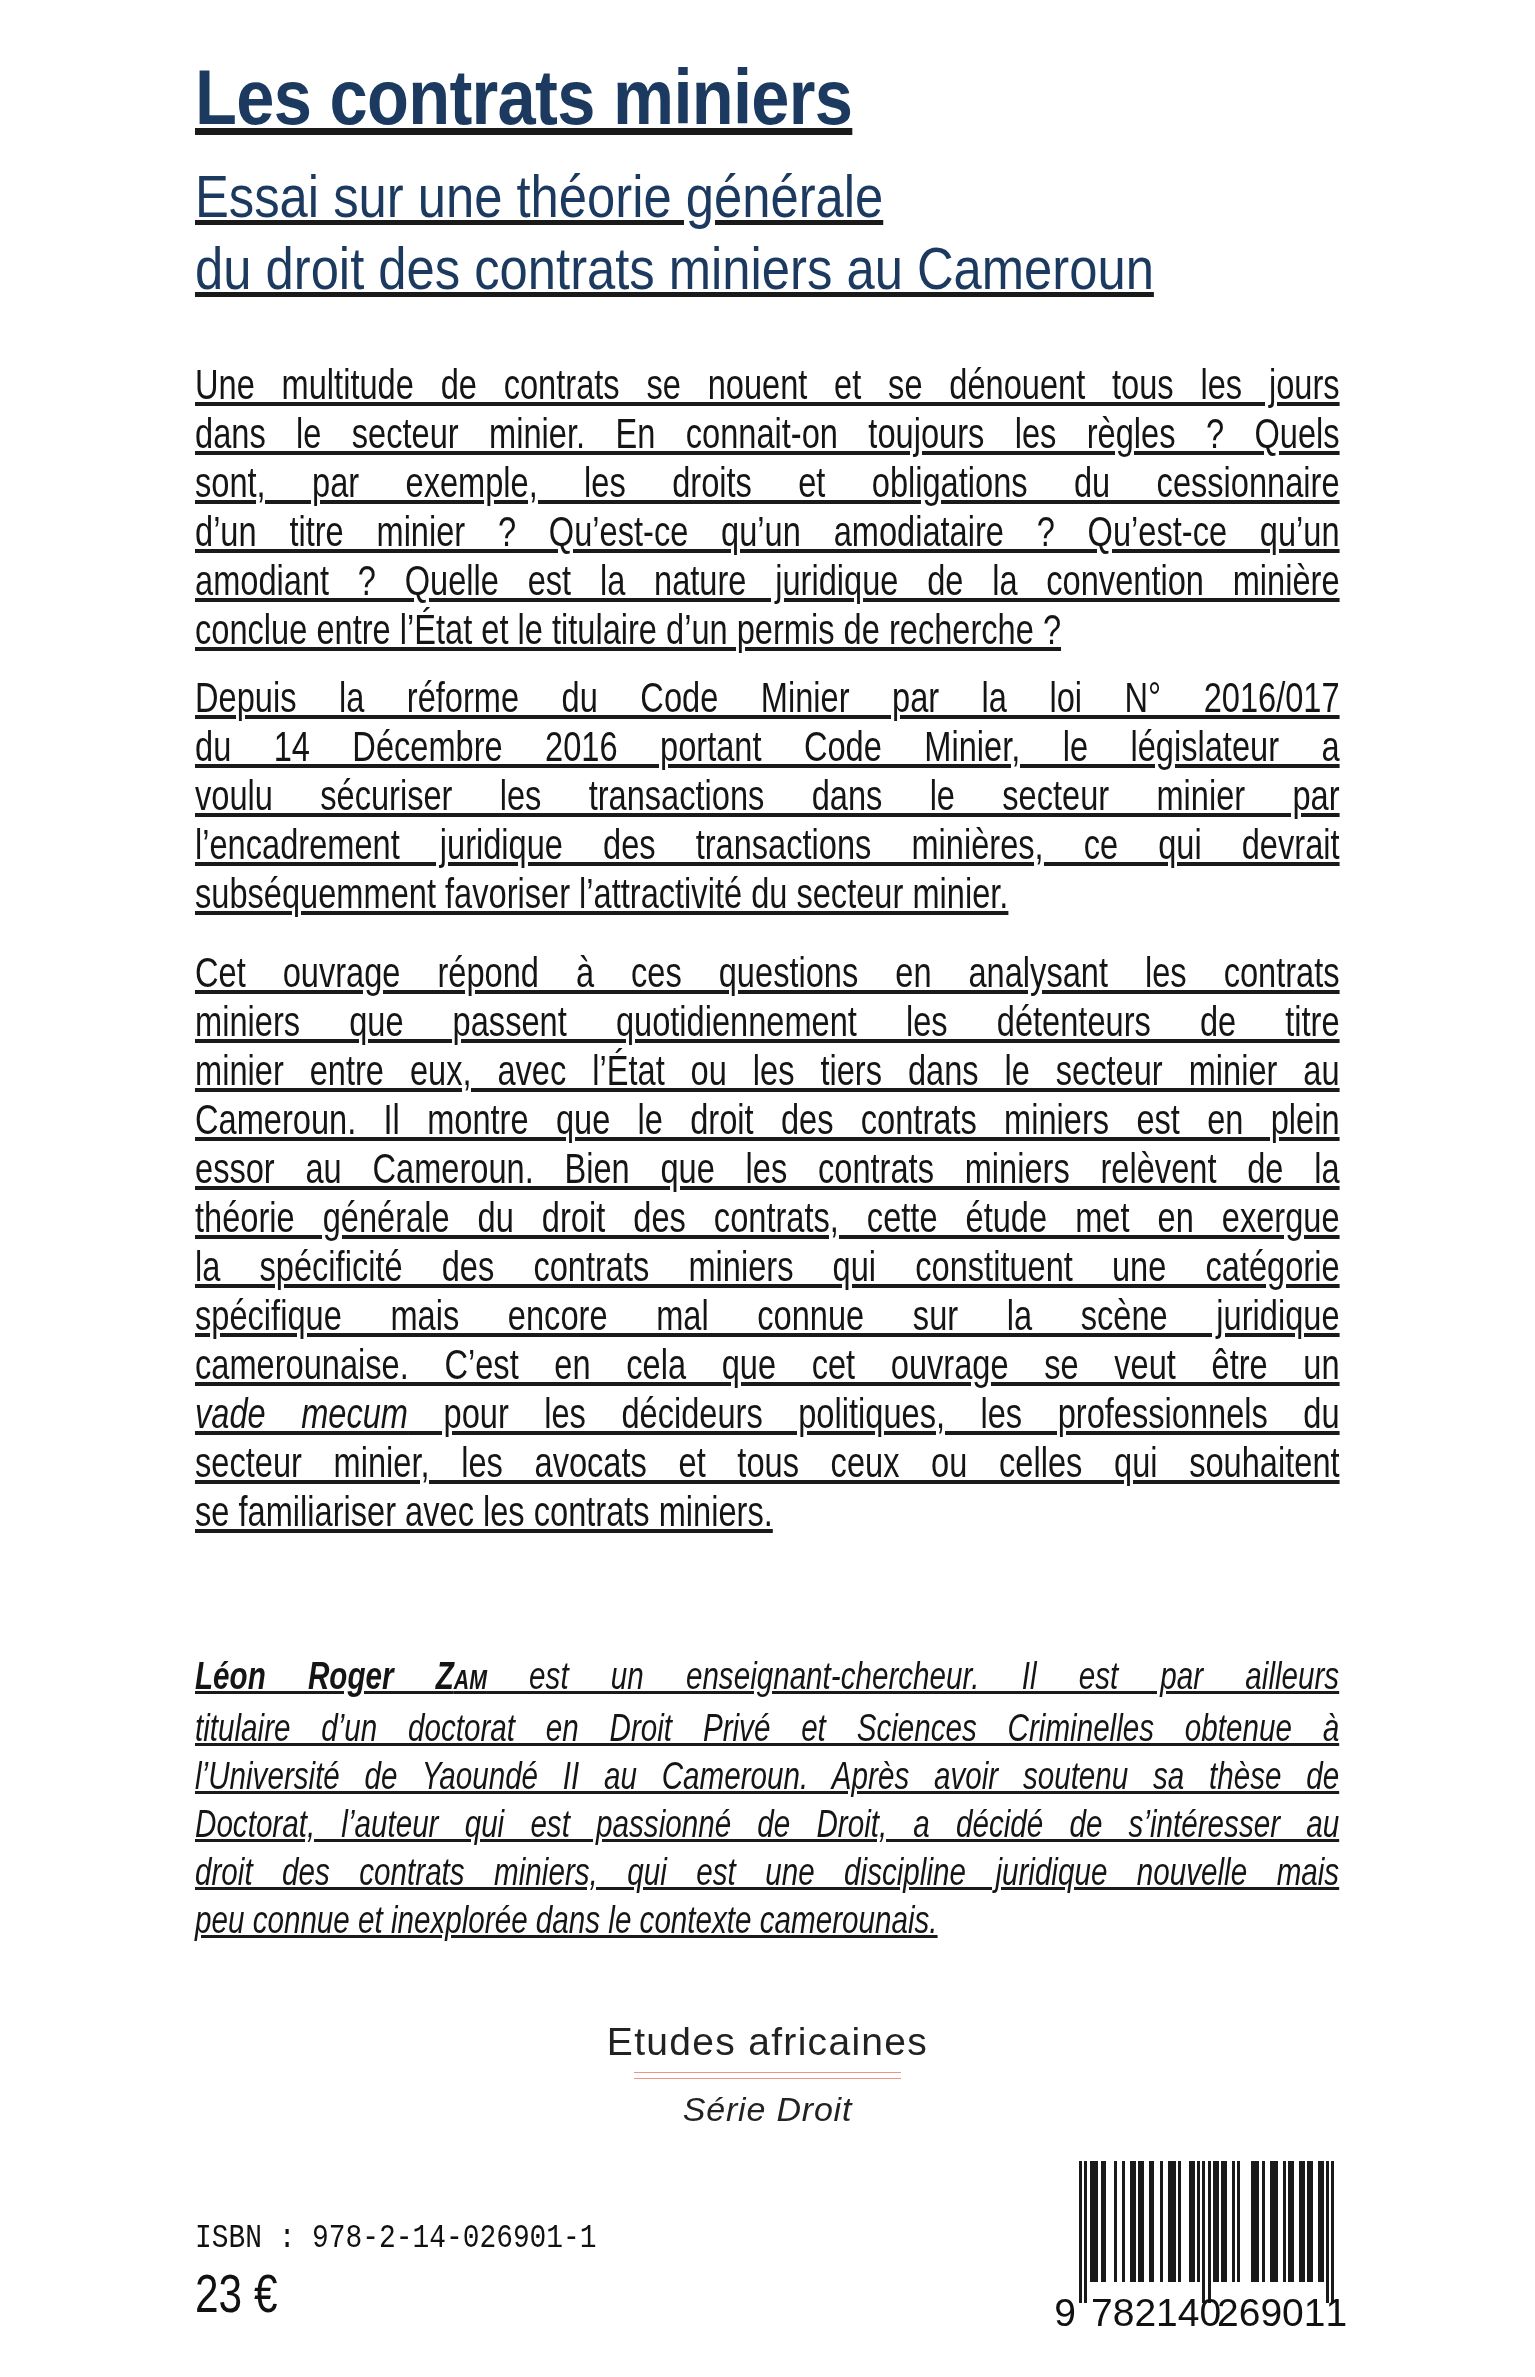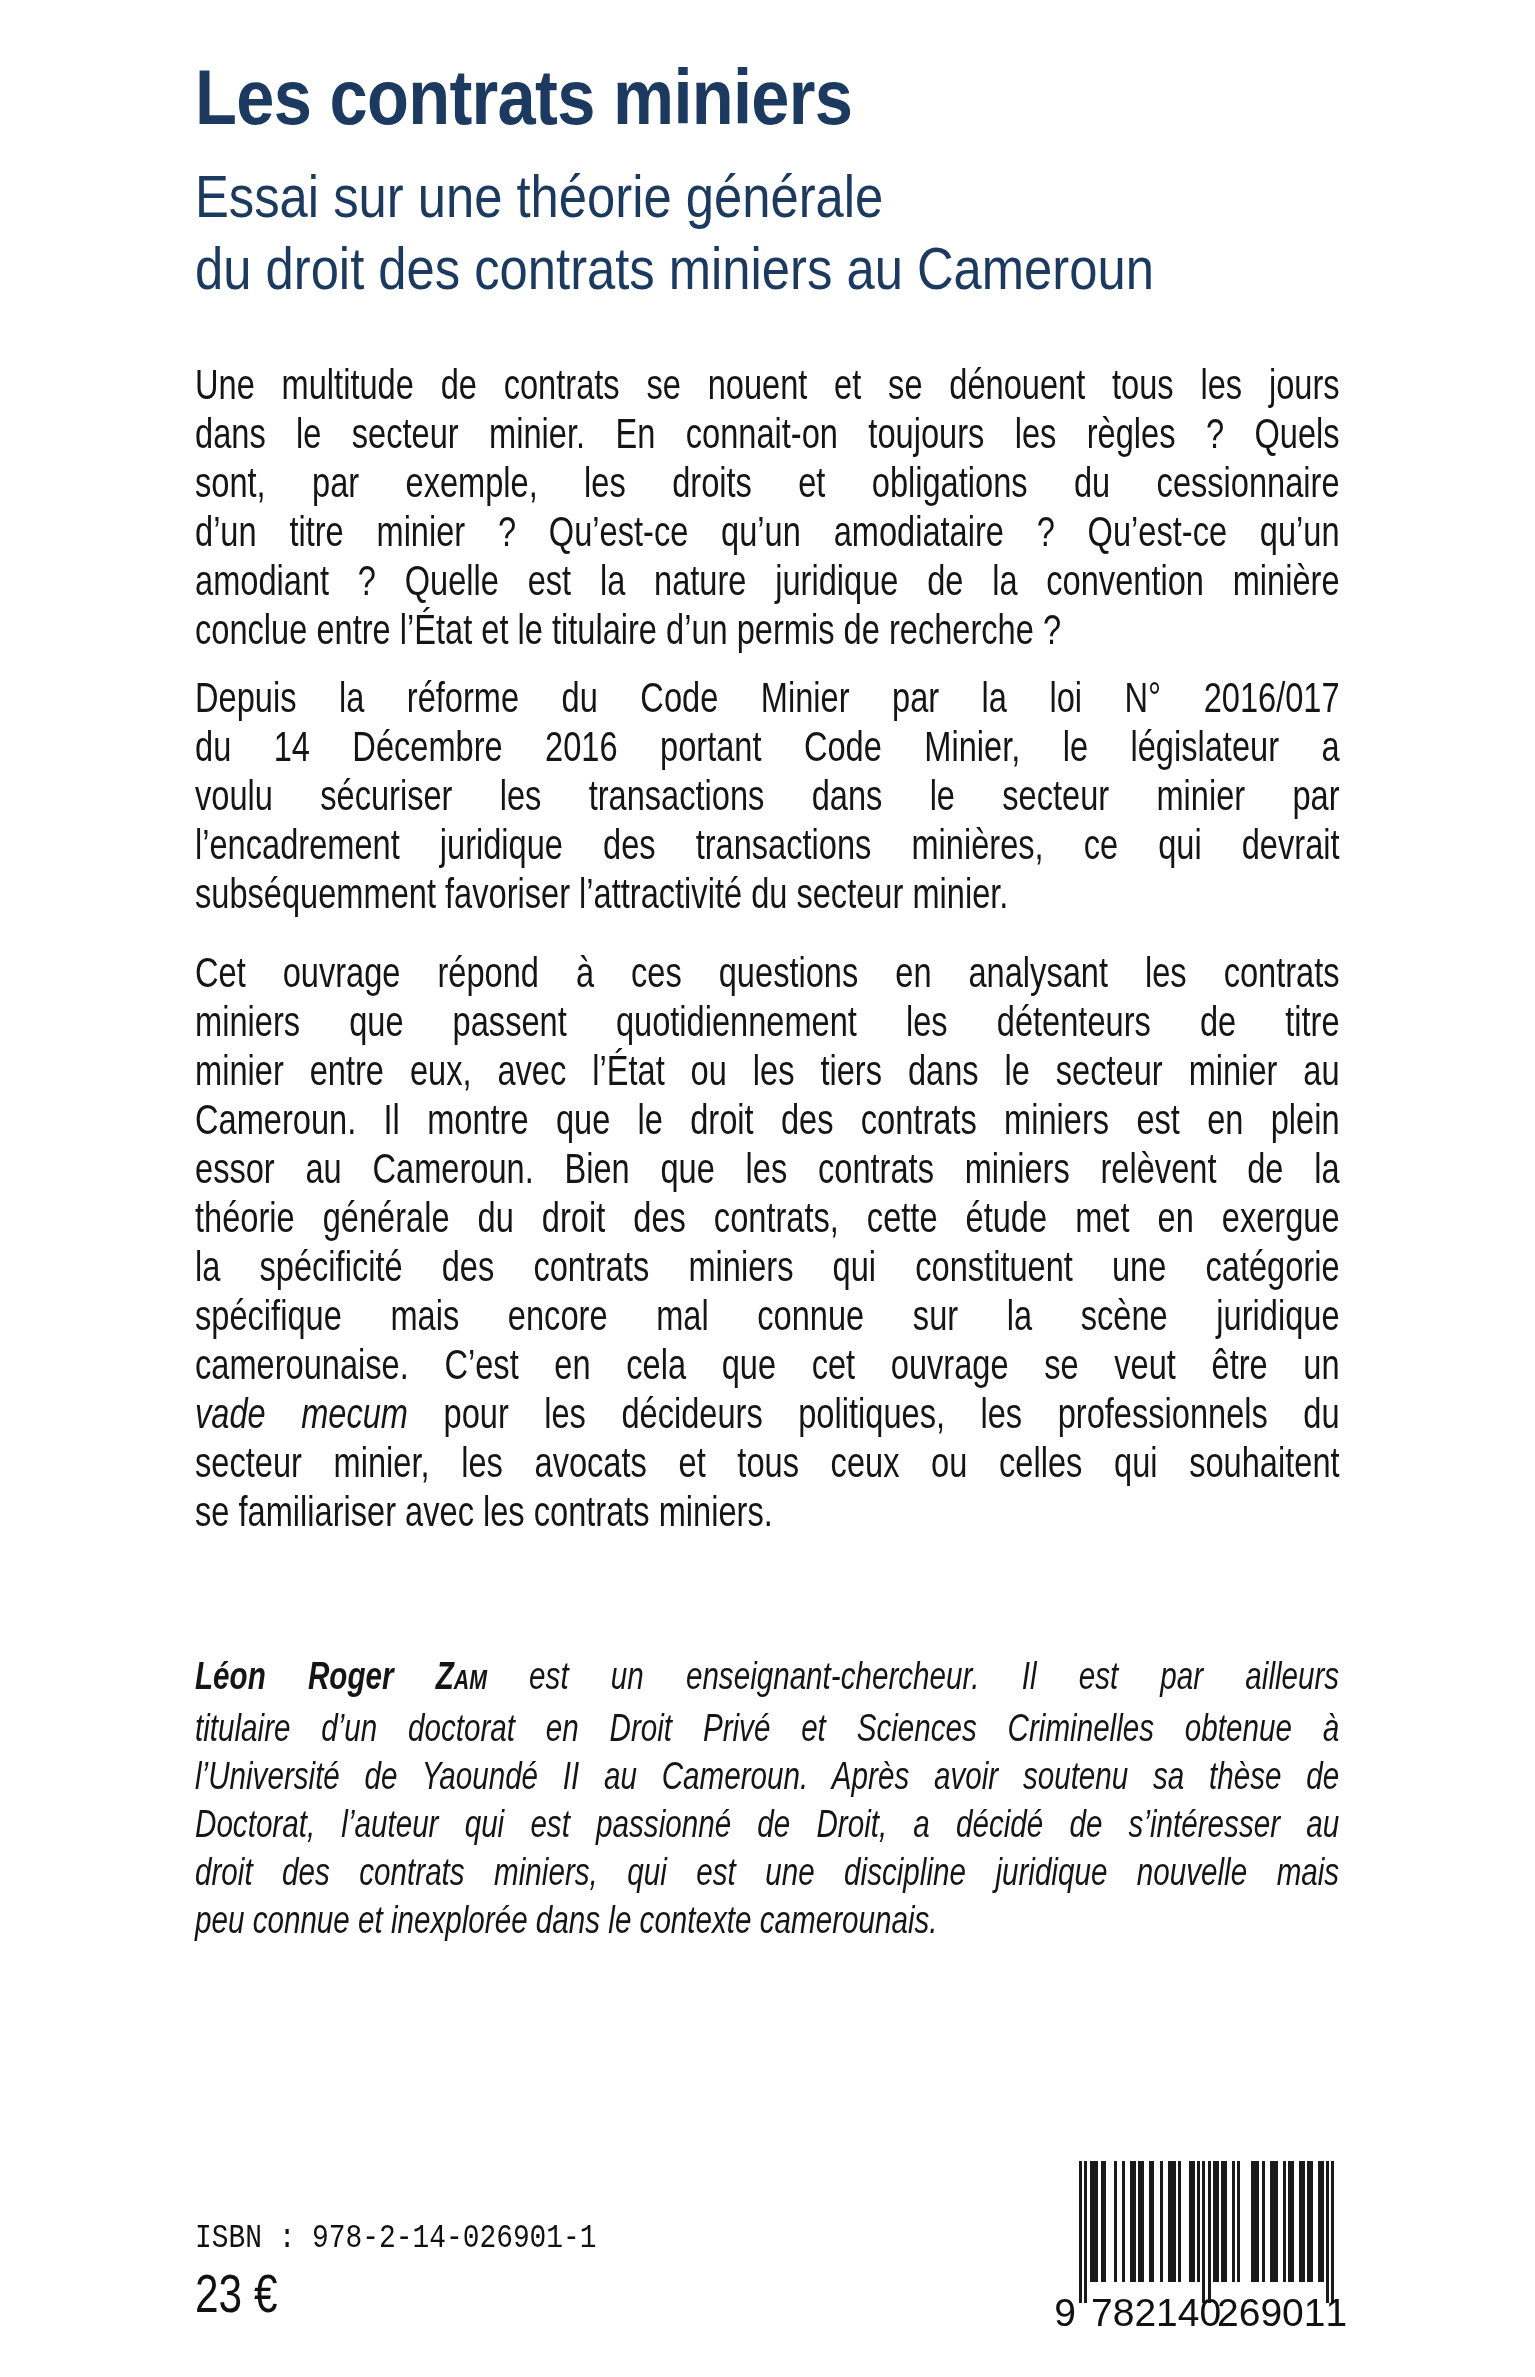--- a/index.html
+++ b/index.html
@@ -1,21 +1,21 @@
 <!DOCTYPE html>
 <html style="--navy: #1c3a5f; --underline: #ef9482; --bars: #1a1a1a;font-size:13.4px"><head>
 <meta charset="utf-8">
 <style>
   html,body { margin:0; padding:0; background:#ffffff; }
   .page {
     position:relative; width:1535px; height:2377px;
     background:#ffffff; overflow:hidden;
     font-family:"Liberation Sans", sans-serif; color:#1a1a1a;
   }
-  .content { padding-left:195px; width:1144px; }
+  .content { padding-left:195px; width:1144px;text-decoration:underline; }
 
   
   .book-title {
     margin-top:54px; width:1745px;
     transform:scaleX(0.88); transform-origin:0 0;
     font-size:78px; line-height:87px; font-weight:bold;
     letter-spacing:-0.8px; color:var(--navy,#1c3a5f);
   }
   .book-subtitle {
     margin-top:20px; width:1346px;
@@ -128,20 +128,25 @@
     <div class="bio">
         <div class="line"><b>Léon Roger Z<span class="sc">AM</span></b> est un enseignant-chercheur. Il est par ailleurs</div>
         <div class="line">titulaire d’un doctorat en Droit Privé et Sciences Criminelles obtenue à</div>
         <div class="line">l’Université de Yaoundé II au Cameroun. Après avoir soutenu sa thèse de</div>
         <div class="line">Doctorat, l’auteur qui est passionné de Droit, a décidé de s’intéresser au</div>
         <div class="line">droit des contrats miniers, qui est une discipline juridique nouvelle mais</div>
         <div class="line last">peu connue et inexplorée dans le contexte camerounais.</div>
       </div>
   </div>
 
+  <div class="collection">
+    <div class="collection-name">Etudes africaines</div>
+    <div class="collection-rule"></div>
+    <div class="series-name">Série Droit</div>
+  </div>
 
   <div class="isbn">ISBN : 978-2-14-026901-1</div>
 
   <div class="price">23 €</div>
 
   <div class="barcode">
     <div class="barcode-bars">
         <div class="bar guard" style="left: 0px;"></div>
         <div class="bar guard" style="left: 5.4px;"></div>
         <div class="bar" style="left: 10.7px;"></div>

